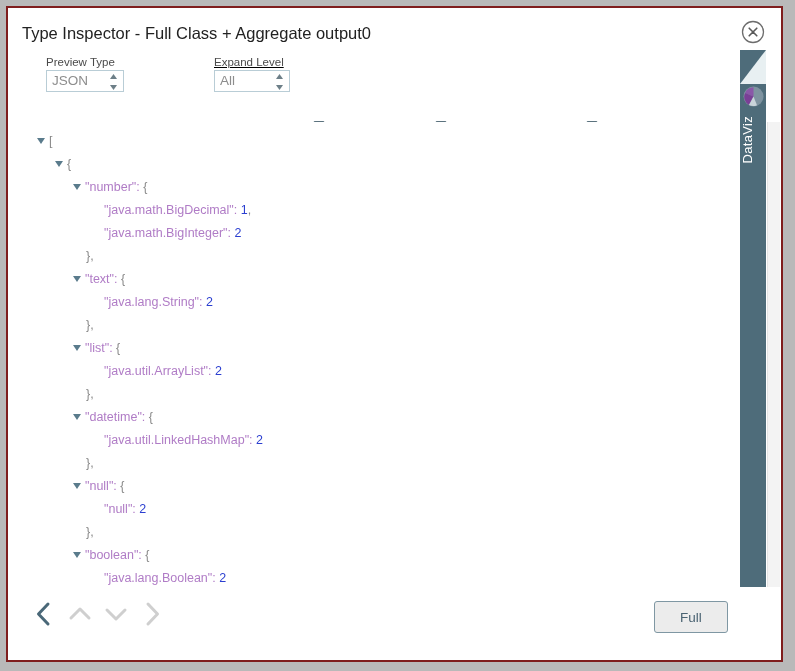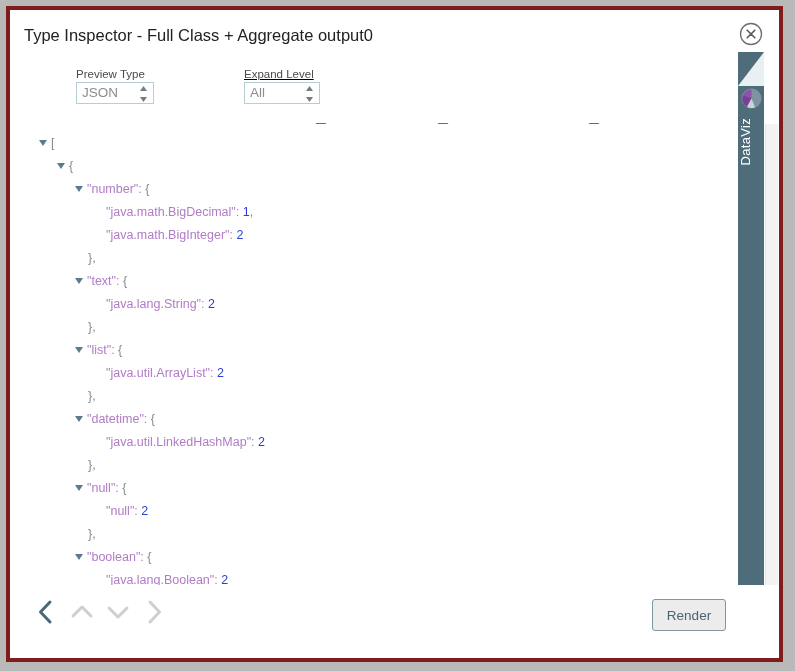--- a/index.html
+++ b/index.html
@@ -15,21 +15,21 @@
     overflow: hidden;
     background: #b9b9b9;
   }
   .dialog {
     position: absolute;
     left: 6px;
     top: 6px;
     width: 777px;
     height: 656px;
     background: #ffffff;
-    border: 4px solid #7f1d1d;
+    border: 2px solid #7f1d1d;
     box-sizing: border-box;
     overflow: hidden;
   }
 
   
   .titlebar {
     position: absolute;
     left: 0; top: 0;
     width: 100%;
     height: 48px;
@@ -54,22 +54,21 @@
   
   .toolbar {
     position: absolute;
     left: 0;
     top: 48px;
     width: 100%;
     height: 66px;
   }
   .field {
     position: absolute;
-    top: 10px;
-    margin-left: 28px;
+    top: 0;
   }
   .field-label {
     font-size: 11.5px;
     color: #4a4a4a;
     white-space: nowrap;
     display: block;
     margin-bottom: 2px;
   }
   .spinbox {
     position: relative;
@@ -382,17 +381,17 @@
           <svg width="26" height="30" viewBox="0 0 26 30">
             <path d="M4 11 L13 20 L22 11" fill="none" stroke="#cfcfcf" stroke-width="3" stroke-linecap="round" stroke-linejoin="round"></path>
           </svg>
         </span>
         <span class="chev">
           <svg width="26" height="30" viewBox="0 0 26 30">
             <path d="M9 5 L18.5 15 L9 25" fill="none" stroke="#cfcfcf" stroke-width="3" stroke-linecap="round" stroke-linejoin="round"></path>
           </svg>
         </span>
       </div>
-      <button class="close-btn">Render</button>
+      <button class="close-btn">Full</button>
     </div>
 
   </div>
 </div>
 
 </body></html>

